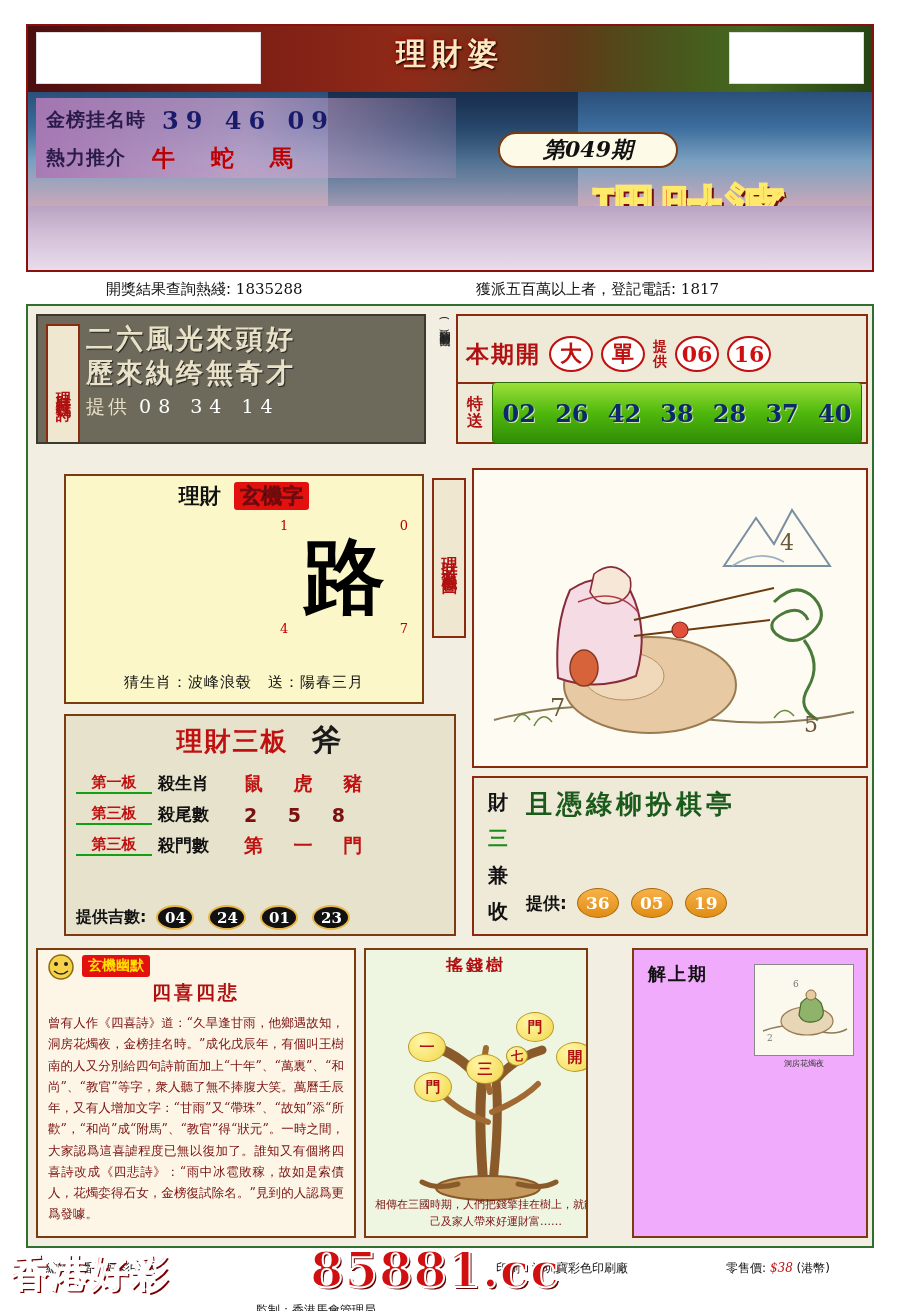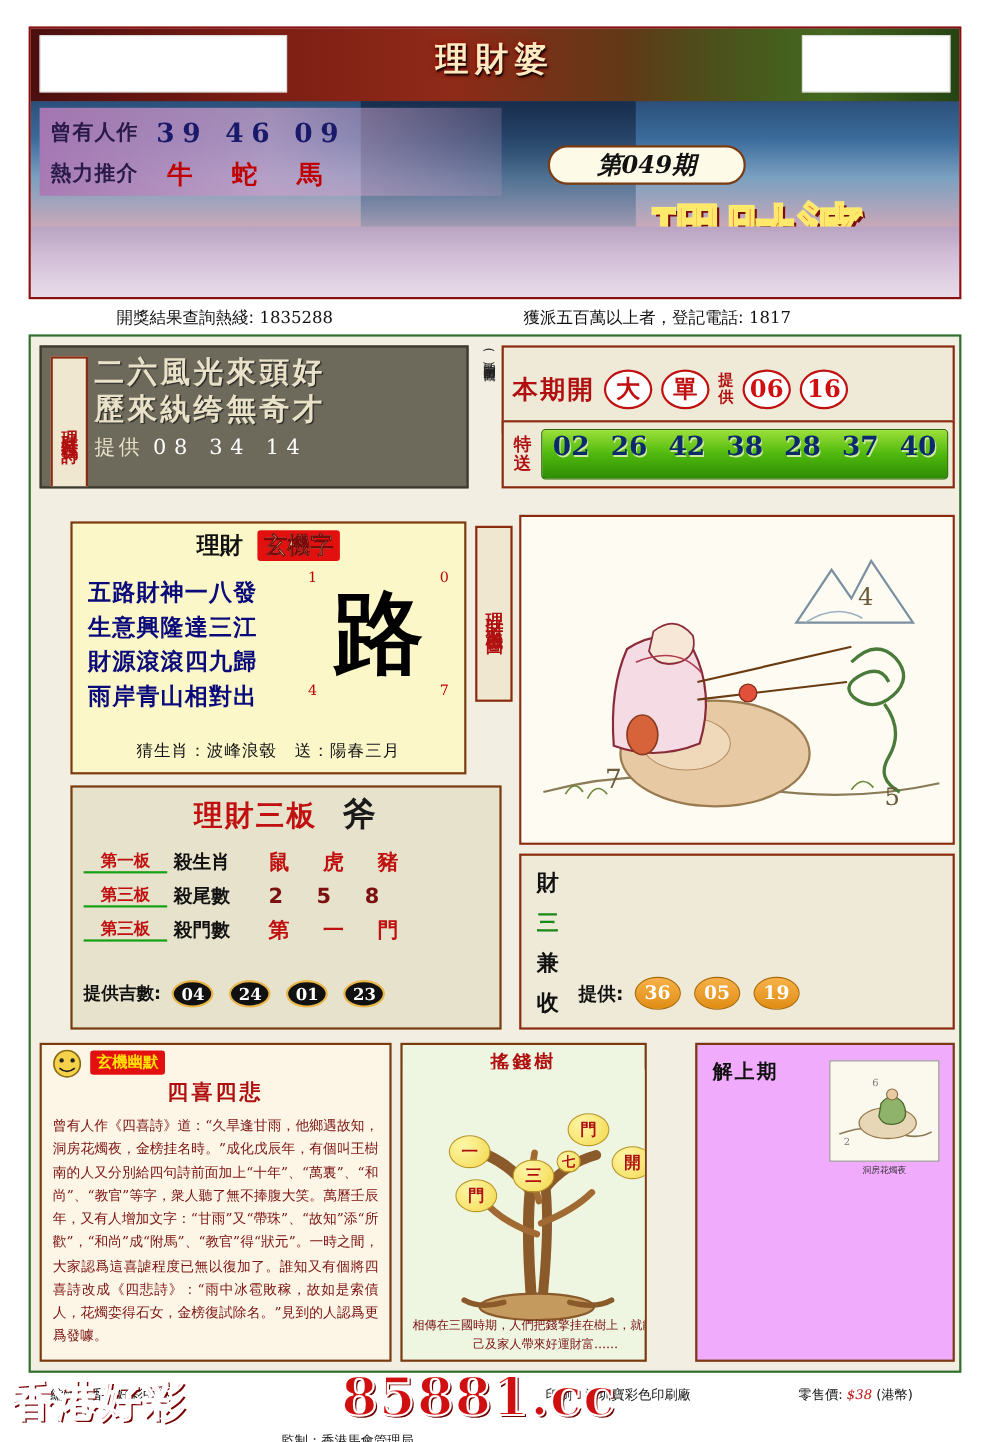--- a/index.html
+++ b/index.html
@@ -133,39 +133,39 @@
   }
   .ball.num { color:#d01010; }
   .tigong { margin-left:8px; font-size:14px; font-weight:bold; color:#b01010; line-height:1.05; text-align:center; }
 
   .special-box {
     position:absolute; left:428px; top:76px; width:412px; height:62px;
     background:#efe9d8; border:2px solid #8a2b10; display:flex; align-items:center;
   }
   .special-label { width:34px; font-size:16px; font-weight:bold; color:#b01010; text-align:center; line-height:1.05; }
   .special-strip {
-    flex:1; height:46px; margin-right:4px; border-radius:4px;
+    flex:1; height:62px; margin-right:4px; border-radius:4px;
     background:linear-gradient(180deg,#9be03a 0%,#4fb80c 50%,#2f8c06 100%);
     border:1px solid #2c6a05;
-    display:flex; align-items:flex-start; justify-content:space-around;
+    display:flex; align-items:center; justify-content:space-around;
   }
   .special-strip span {
     font-size:24px; font-weight:bold; color:#0b2a6b;
     font-family:"DejaVu Serif","Liberation Serif",serif;
     text-shadow:1px 1px 0 #cfe9a0;
   }
 
   
   .riddle-box {
     position:absolute; left:36px; top:168px; width:360px; height:230px;
     background:#fbf7c9; border:2px solid #7a3b10;
   }
   .riddle-head { text-align:center; padding-top:6px; font-size:21px; font-weight:bold; color:#111; }
   .riddle-head .hl {
-    background:#e31010; color:#fef9c3; padding:2px 6px; margin-left:6px; border-radius:3px;
+    background:#e31010; color:#0f172a; padding:2px 6px; margin-left:6px; border-radius:3px;
     -webkit-text-stroke:0.5px #7a0a0a;
   }
   .riddle-lines { position:absolute; left:14px; top:46px; width:200px; }
   .riddle-lines div {
     font-size:21px; color:#0a0a7a; letter-spacing:1px; line-height:1.5;
     font-family:"DejaVu Serif","Liberation Serif",serif; font-weight:bold;
   }
   .big-char-wrap { position:absolute; right:14px; top:42px; width:128px; height:118px; }
   .big-char {
     position:absolute; left:14px; top:6px; width:100px; height:104px;
@@ -204,21 +204,21 @@
   .axe-title .axe-glyph { color:#1a1a1a; font-size:30px; margin-left:12px; }
   .axe-rows { position:absolute; left:10px; top:52px; width:372px; }
   .axe-row { display:flex; align-items:center; height:31px; }
   .axe-tag {
     width:76px; font-size:15px; font-weight:bold; color:#c01010;
     border-bottom:2px solid #14a014; text-align:center;
   }
   .axe-key { width:72px; font-size:17px; font-weight:bold; color:#111; margin-left:6px; }
   .axe-val { font-size:19px; font-weight:bold; color:#c01010; letter-spacing:12px; margin-left:14px; }
   .axe-val.dark { color:#7a1010; }
-  .axe-supply { position:absolute; left:10px; bottom:18px; display:flex; align-items:center; }
+  .axe-supply { position:absolute; left:10px; bottom:4px; display:flex; align-items:center; }
   .axe-supply .lab { font-size:16px; font-weight:bold; color:#111; margin-right:10px; }
   .oval {
     width:38px; height:25px; border-radius:50%; background:#111; color:#fff;
     display:flex; align-items:center; justify-content:center;
     font-size:15px; font-weight:bold; margin-right:14px;
     font-family:"DejaVu Serif","Liberation Serif",serif;
     border:2px solid #e8b64a;
   }
 
   .rpoem-box {
@@ -339,21 +339,21 @@
   <div class="masthead">
     <div class="mast-top"></div>
     <div class="mast-white-l"></div>
     <div class="mast-white-r"></div>
     <div class="mast-title-top">理財婆</div>
 
     <div class="mast-mid"></div>
     <div class="mast-left-panel"></div>
 
     <div class="row-hot">
-      <span class="lbl-cn">曾有人作</span>
+      <span class="lbl-cn">金榜挂名時</span>
       <span class="nums-top">39 46 09</span>
     </div>
     <div class="row-hot2">
       <span class="lbl-cn">熱力推介</span>
       <span class="hot-animals">牛 蛇 馬</span>
     </div>
 
     <div class="issue-box">第049期</div>
     <div class="big-logo">理財婆</div>
     <div class="mast-bottom"></div>
@@ -406,26 +406,20 @@
         <span>28</span>
         <span>37</span>
         <span>40</span>
       </div>
     </div>
 
     <div class="riddle-box">
       <div class="riddle-head">
         <span>理財</span>
         <span class="hl">玄機字</span>
-      </div>
-      <div class="riddle-lines">
-        <div>五路財神一八發</div>
-        <div>生意興隆達三江</div>
-        <div>財源滾滾四九歸</div>
-        <div>雨岸青山相對出</div>
       </div>
       <div class="big-char-wrap">
         <span class="corner c1">1</span>
         <span class="corner c0">0</span>
         <span class="corner c4">4</span>
         <span class="corner c7">7</span>
         <div class="big-char">路</div>
       </div>
       <div class="riddle-foot">猜生肖：波峰浪毂　送：陽春三月</div>
     </div>
@@ -499,20 +493,21 @@
     </div>
 
     <div class="rpoem-box">
       <div class="rpoem-side">
         <span>財</span>
         <span class="green">三</span>
         <span>兼</span>
         <span>收</span>
       </div>
       <div class="rpoem-lines">
+        <div>且憑綠柳扮棋亭</div>
       </div>
       <div class="rpoem-supply">
         <span class="lab">提供:</span>
         <span class="gball">36</span>
         <span class="gball">05</span>
         <span class="gball">19</span>
       </div>
     </div>
 
     <div class="humor-box">

